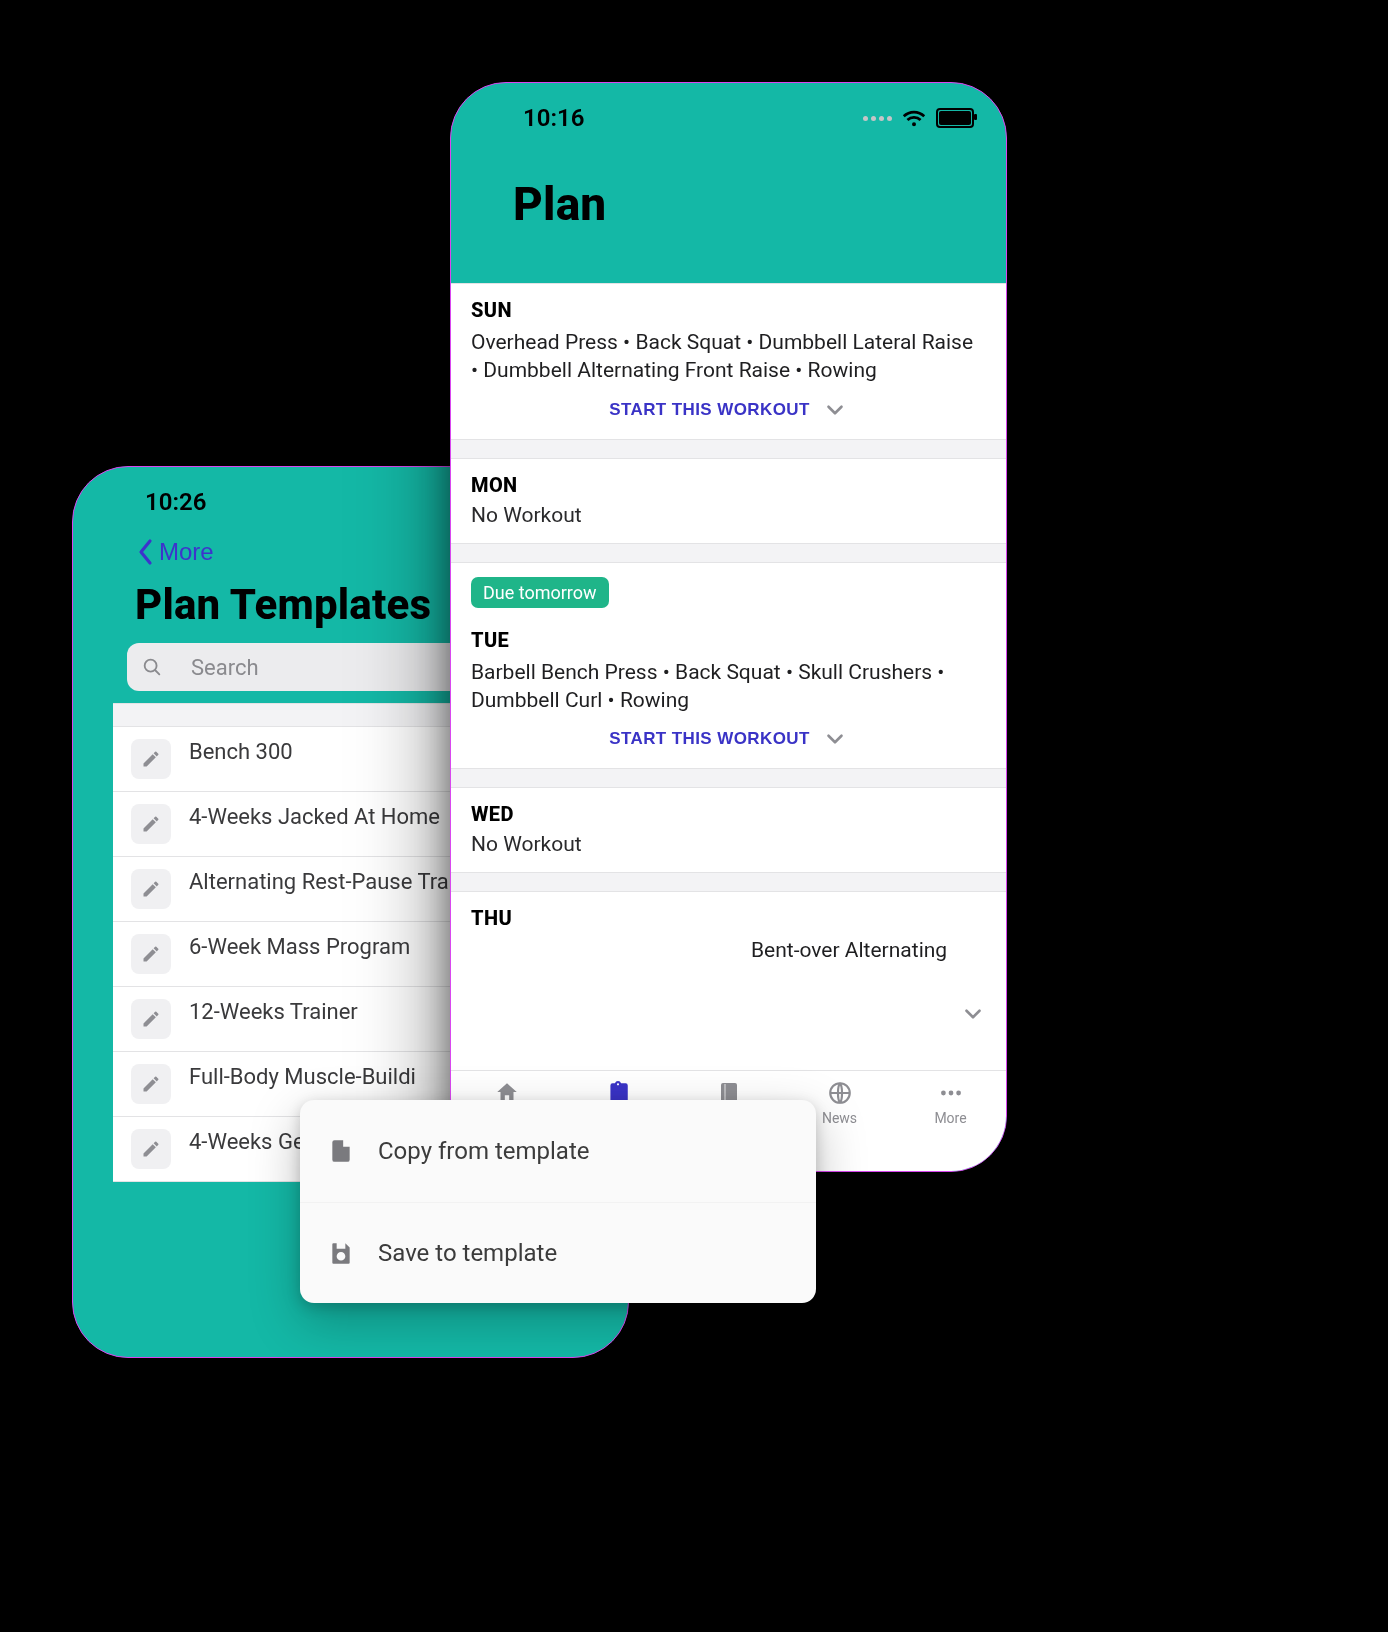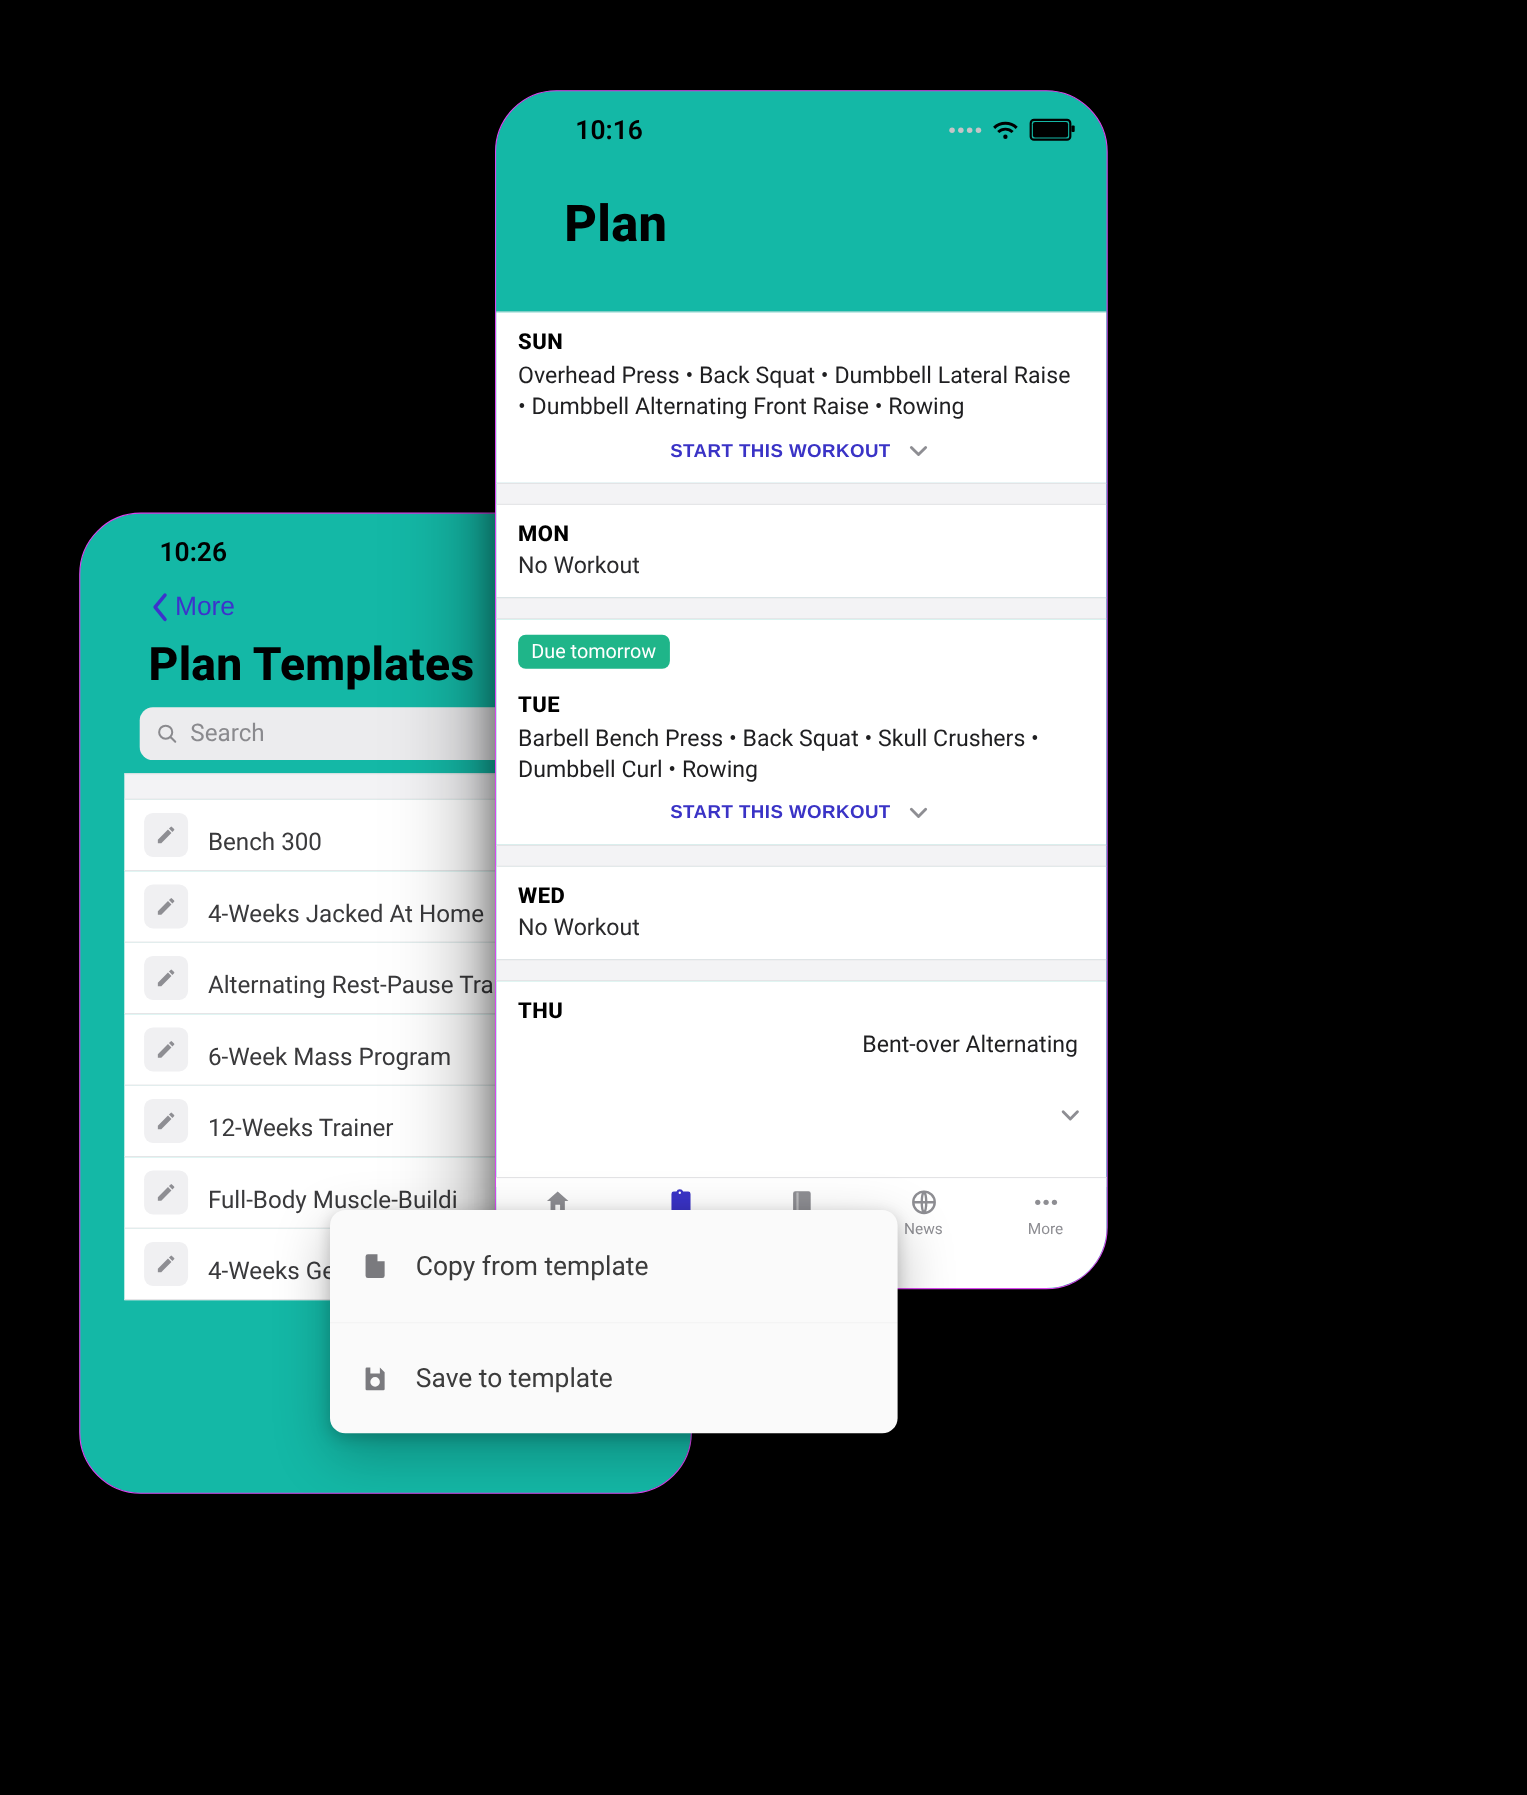--- a/index.html
+++ b/index.html
@@ -40,24 +40,24 @@
   .battery::after{content:"";position:absolute;right:-5px;top:4px;width:3px;height:6px;background:#000;border-radius:1px;}
   .battery .fill{position:absolute;inset:1px;background:#000;border-radius:2px;}
   svg{display:block}
 
   
   .phone-b{left:72px;top:466px;height:890px;}
   .back-row{padding:0 18px 10px;}
   .back-btn{display:inline-flex;align-items:center;gap:4px;color:var(--accent2);font-size:24px;font-weight:400;background:none;border:none;cursor:pointer;}
   .back-btn svg{stroke:var(--accent2);}
   .big-title{font-size:42px;font-weight:800;color:#000;margin:0 0 14px 0;padding:0 22px;letter-spacing:.2px;}
-  .search-wrap{margin:0 14px 12px;background:#ececee;border-radius:12px;height:48px;display:flex;align-items:center;padding:0 14px;gap:10px;color:#8a8a8e;font-size:22px;}
+  .search-wrap{margin:0 14px 12px;background:#ececee;border-radius:12px;height:48px;display:flex;align-items:center;padding:0 14px;gap:28px;color:#8a8a8e;font-size:22px;}
   .gap-strip{height:22px;background:var(--bg);border-top:1px solid var(--hair);border-bottom:1px solid var(--hair);}
   .tmpl-list{display:flex;flex-direction:column;}
-  .tmpl-item{display:flex;align-items:flex-end;gap:18px;padding:12px 18px;border-bottom:1px solid var(--hair);background:#fff;}
+  .tmpl-item{display:flex;align-items:flex-start;gap:18px;padding:12px 18px;border-bottom:1px solid var(--hair);background:#fff;}
   .tmpl-ico{width:40px;height:40px;border-radius:8px;background:#f0f0f2;display:flex;align-items:center;justify-content:center;flex:none;}
   .tmpl-label{font-size:22px;color:#3a3a3c;white-space:nowrap;overflow:hidden;text-overflow:clip;}
 
   
   .phone-a{left:450px;top:82px;height:1088px;}
   .phone-a .big-title{font-size:46px;margin-top:24px;}
   .plan-body{position:absolute;top:200px;bottom:92px;left:0;right:0;overflow:hidden;}
   .sep{height:18px;background:var(--bg);border-top:1px solid var(--hair);border-bottom:1px solid var(--hair);}
   .day{padding:14px 20px 16px;background:#fff;}
   .badge{display:inline-block;background:var(--green);color:#fff;font-size:18px;padding:5px 12px;border-radius:7px;margin-bottom:20px;}
@@ -234,21 +234,21 @@
       <div class="sep"></div>
 
       <div class="day">
         <div class="day-name">WED</div>
         <div class="none">No Workout</div>
       </div>
       <div class="sep"></div>
 
       <div class="day" style="min-height:168px;">
         <div class="day-name">THU</div>
-        <div class="exercises" style="text-align:right;padding-left:280px">Bent-over Alternating</div>
+        <div class="exercises" style="text-align:left;padding-left:280px">Bent-over Alternating</div>
         <div class="start-row" style="justify-content:flex-end;margin-top:36px">
           <svg class="chev" width="26" height="26" viewBox="0 0 24 24">
               <path d="M6 9l6 6 6-6" fill="none" stroke="#8e8e93" stroke-width="2.4" stroke-linecap="round" stroke-linejoin="round"></path>
             </svg>
         </div>
       </div>
       <div class="sep"></div>
 
     </div>
 

